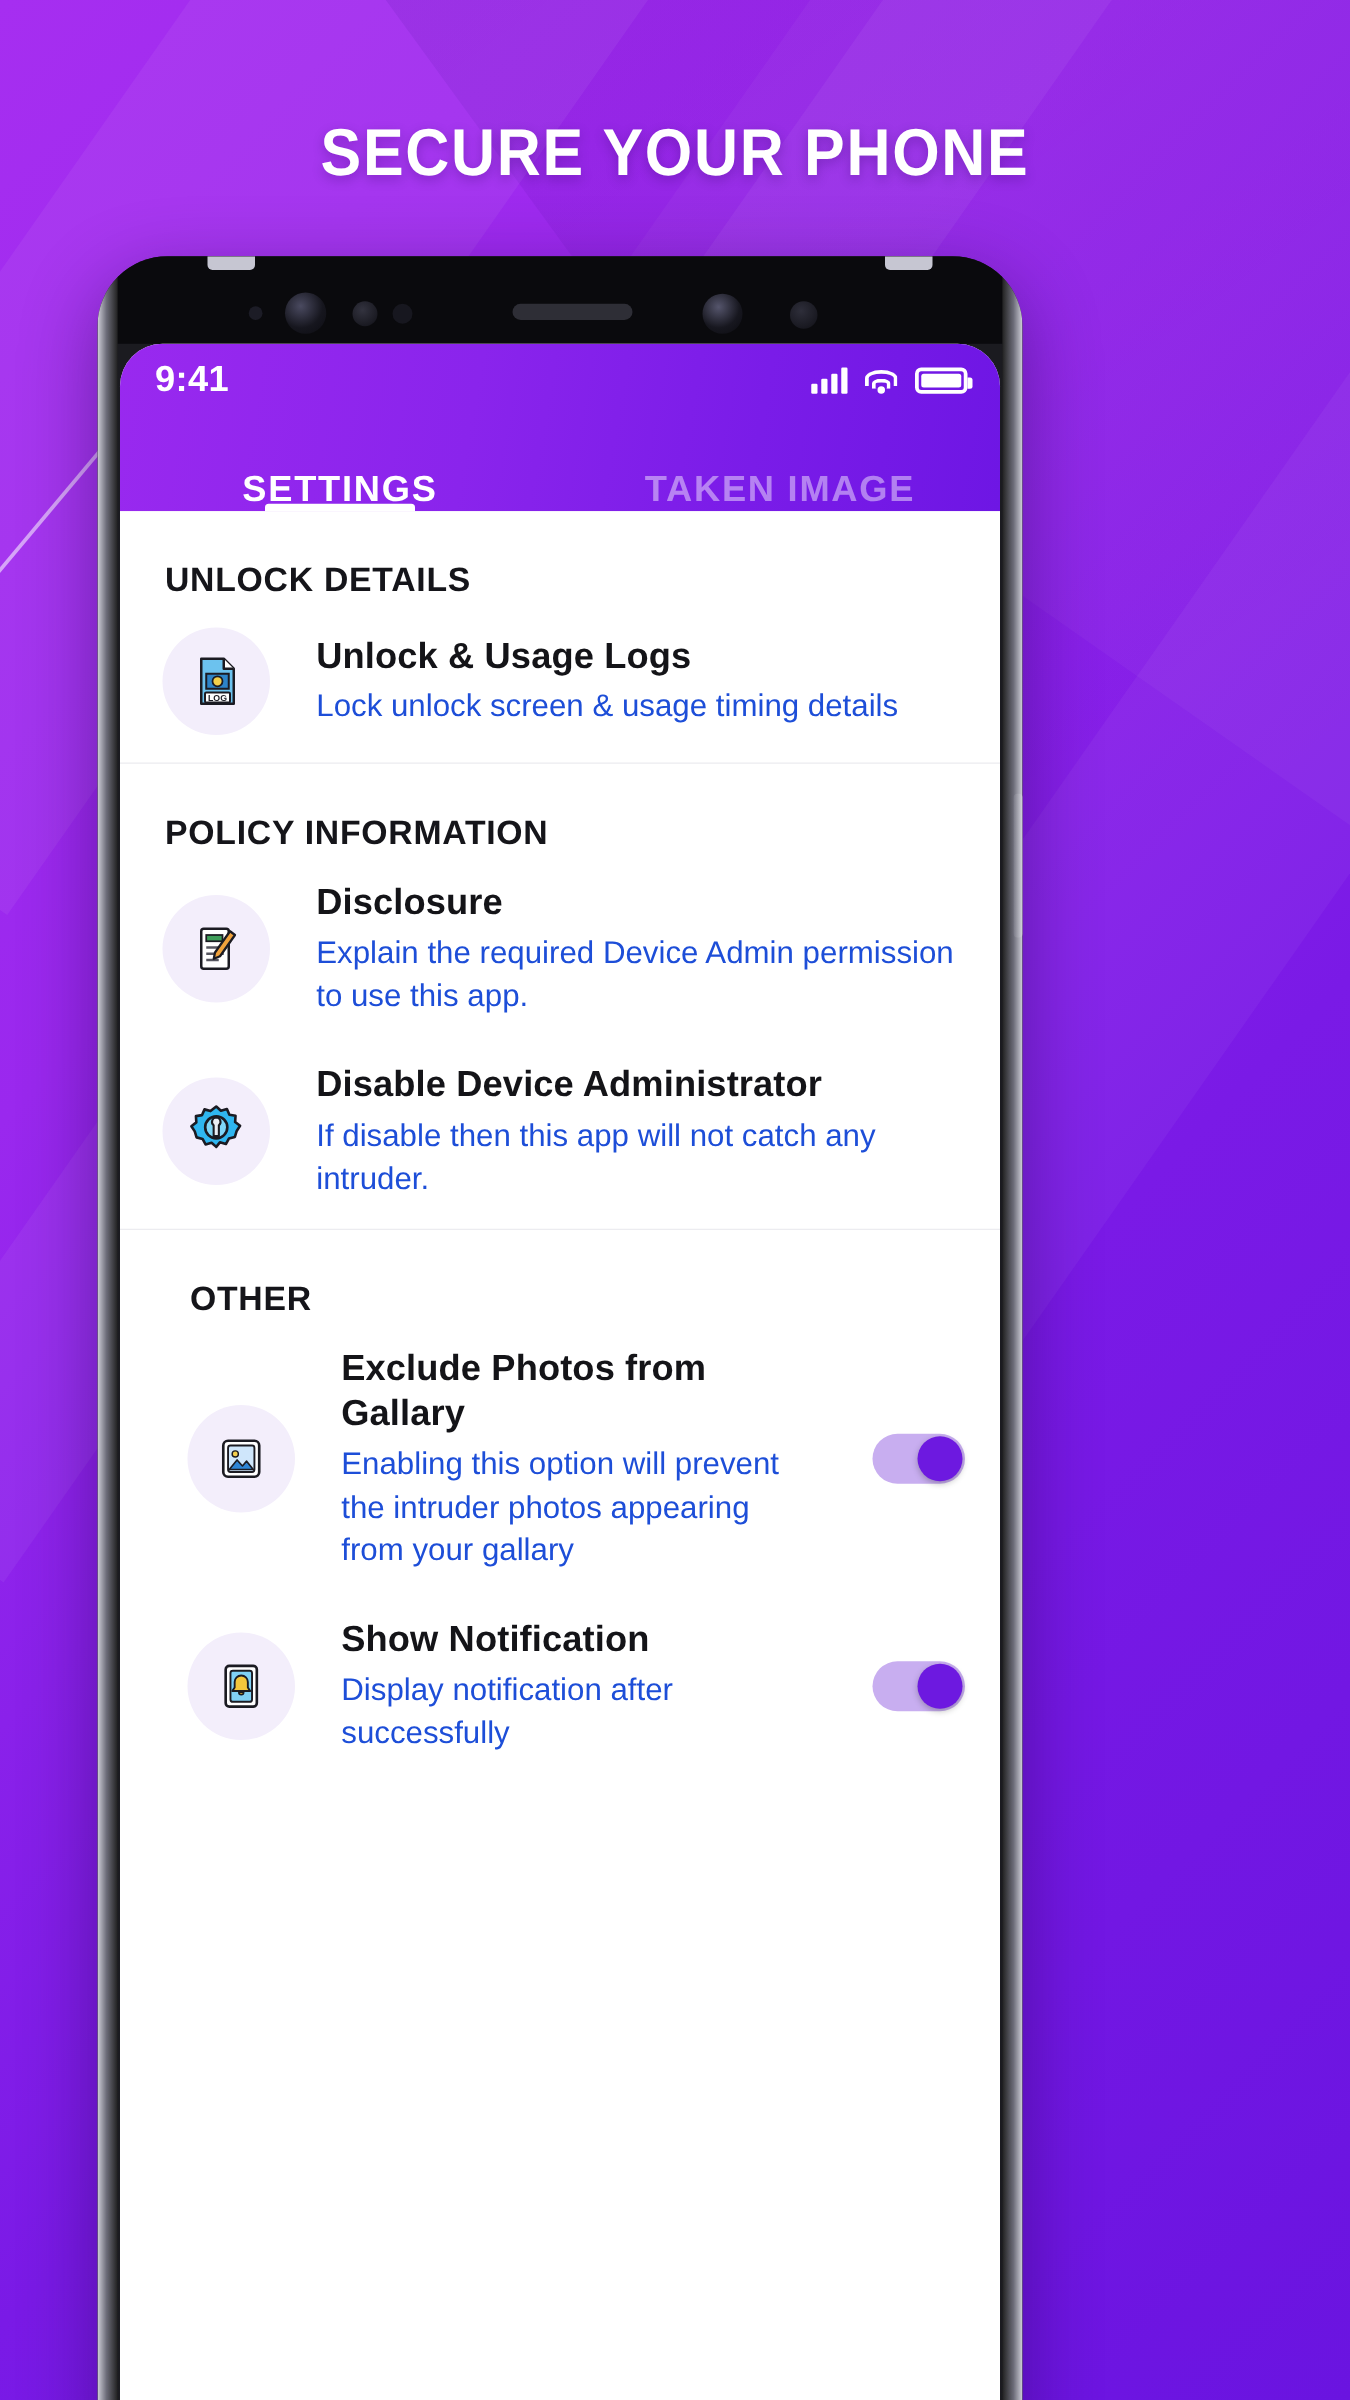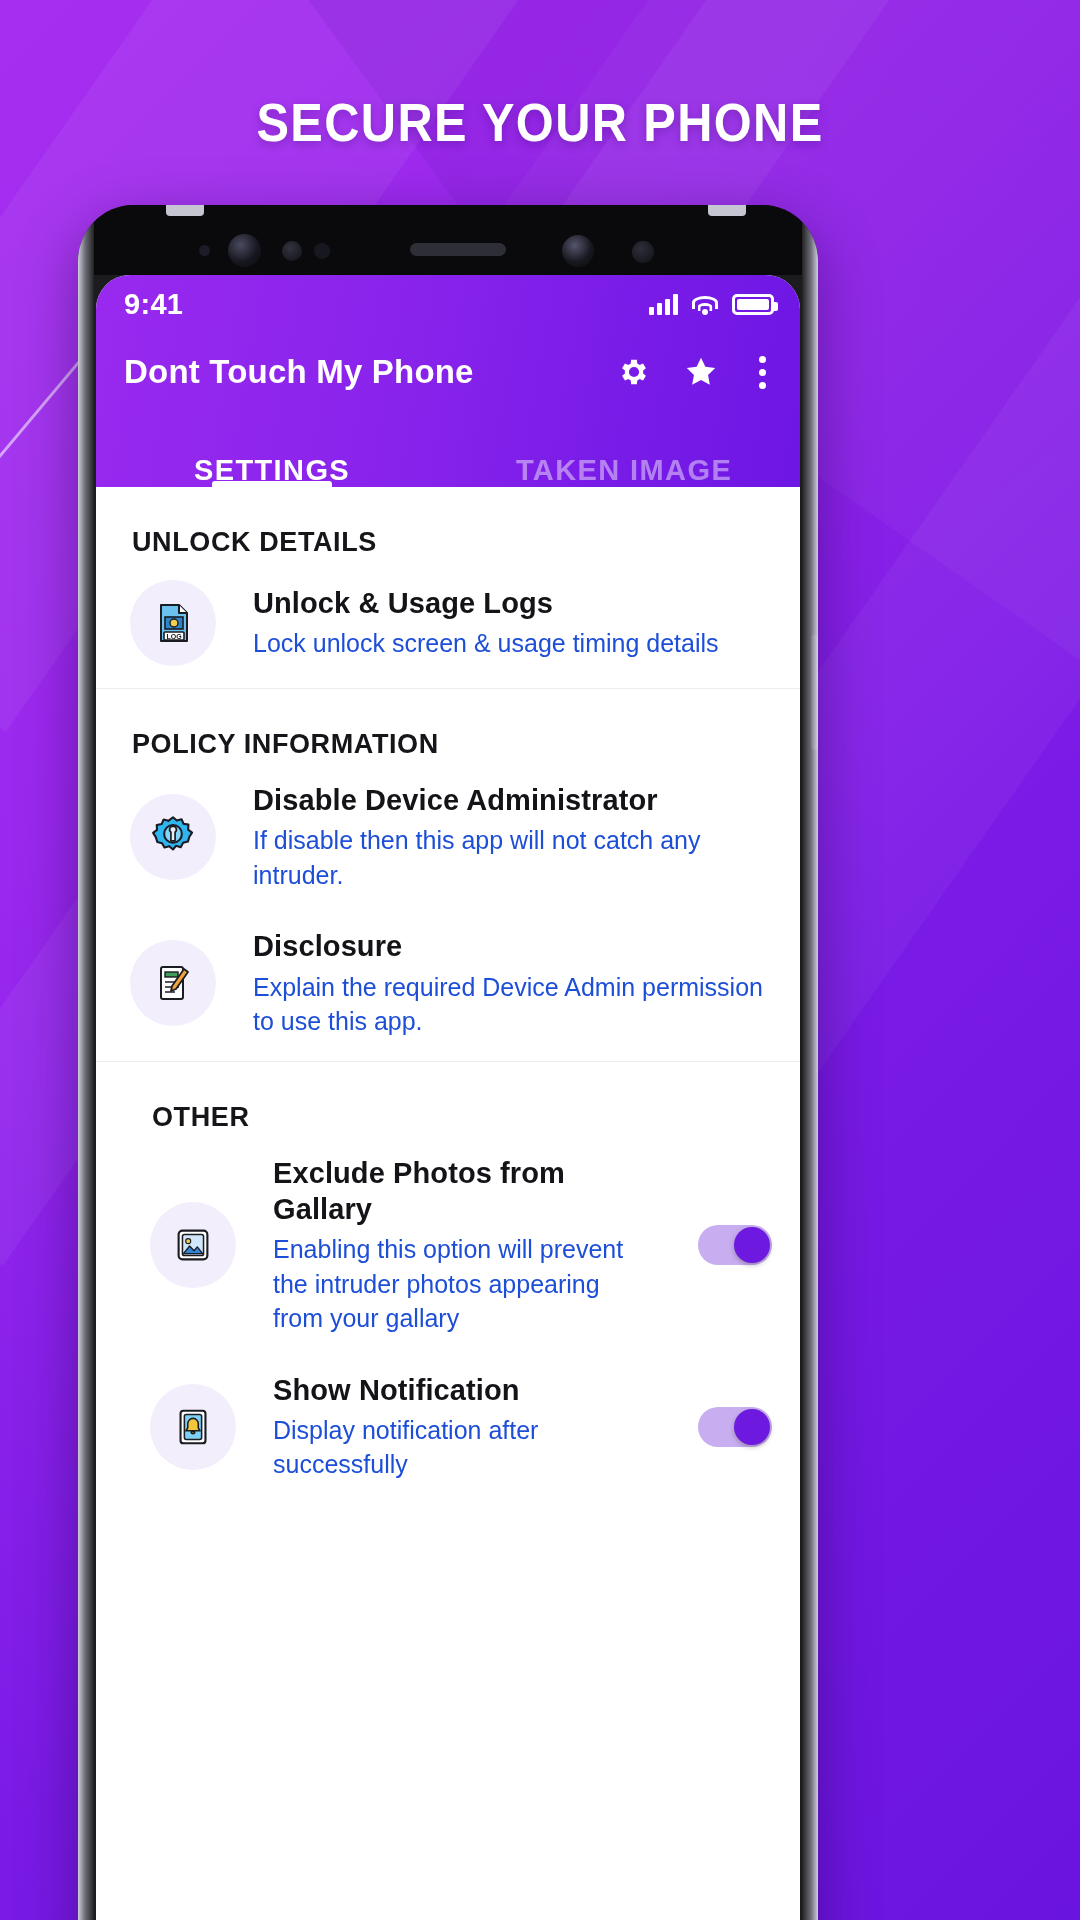--- a/index.html
+++ b/index.html
@@ -204,40 +204,20 @@
             <span class="w1"></span>
               <span class="w2"></span>
               <span class="w3"></span>
           </span>
           <span class="batt">
               <i></i>
             </span>
         </div>
       </div>
 
-      <div class="titlebar">
-        <div class="app-title">Dont Touch My Phone</div>
-        <div class="title-actions">
-          <span class="ic">
-            <svg width="34" height="34" viewBox="0 0 24 24" fill="#ffffff">
-              <path d="M19.4 13a7.6 7.6 0 0 0 0-2l2-1.6-2-3.4-2.4 1a7.5 7.5 0 0 0-1.7-1L15 3.4h-4l-.3 2.6a7.5 7.5 0 0 0-1.7 1l-2.4-1-2 3.4L6.6 11a7.6 7.6 0 0 0 0 2l-2 1.6 2 3.4 2.4-1c.5.4 1.1.7 1.7 1l.3 2.6h4l.3-2.6c.6-.3 1.2-.6 1.7-1l2.4 1 2-3.4-2-1.6zM13 15.6A3.6 3.6 0 1 1 16.6 12 3.6 3.6 0 0 1 13 15.6z" transform="translate(-1,0)"></path>
-            </svg>
-          </span>
-          <span class="ic">
-            <svg width="36" height="36" viewBox="0 0 24 24" fill="#ffffff">
-              <path d="M12 2.5l2.9 6 6.6.9-4.8 4.6 1.2 6.5L12 17.4l-5.9 3.1 1.2-6.5L2.5 9.4l6.6-.9z"></path>
-            </svg>
-          </span>
-          <span class="kebab">
-              <i></i>
-              <i></i>
-              <i></i>
-            </span>
-        </div>
-      </div>
 
       <div class="tabs">
         <div class="tab active">SETTINGS</div>
         <div class="tab">TAKEN IMAGE</div>
       </div>
     </div>
 
     <div class="content">
 
       <div class="section">
@@ -257,47 +237,47 @@
             <div class="row-title">Unlock &amp; Usage Logs</div>
             <div class="row-sub">Lock unlock screen &amp; usage timing details</div>
           </div>
         </div>
       </div>
 
       <div class="section">
         <div class="section-title">POLICY INFORMATION</div>
         <div class="row">
           <div class="row-icon">
-            <svg width="50" height="50" viewBox="0 0 48 48">
-              <path d="M24 5l3.6 3.2 4.6-1.3 1.9 4.4 4.7.8-.3 4.8 3.8 2.9-2.6 4-1.4 4.6-4.6 1.2-2.3 4.2-4.6-1.3L24 36l-3.6-3.2-4.6 1.3-2.3-4.2-4.6-1.2-1.4-4.6-2.6-4 3.8-2.9-.3-4.8 4.7-.8 1.9-4.4 4.6 1.3z" fill="#2fb6ef" stroke="#1b1b22" stroke-width="2" stroke-linejoin="round"></path>
-              <circle cx="24" cy="21" r="8.5" fill="#7fd6f7" stroke="#1b1b22" stroke-width="2"></circle>
-              <path d="M24 13.5a3.3 3.3 0 0 0-2 5.9v8.3h4v-8.3a3.3 3.3 0 0 0-2-5.9z" fill="#e9eef5" stroke="#1b1b22" stroke-width="1.6" stroke-linejoin="round"></path>
-            </svg>
-          </div>
-          <div class="row-text">
-            <div class="row-title">Disable Device Administrator</div>
-            <div class="row-sub">If disable then this app will not catch any intruder.</div>
-          </div>
-        </div>
-        <div class="row">
-          <div class="row-icon">
             <svg width="48" height="48" viewBox="0 0 48 48">
               <rect x="12" y="8" width="22" height="32" rx="2" fill="#ffffff" stroke="#1b1b22" stroke-width="2"></rect>
               <rect x="16" y="13" width="13" height="5" fill="#3f9e5a" stroke="#1b1b22" stroke-width="1.4"></rect>
               <rect x="16" y="22" width="14" height="2" fill="#55555f"></rect>
               <rect x="16" y="27" width="14" height="2" fill="#55555f"></rect>
               <rect x="16" y="32" width="10" height="2" fill="#55555f"></rect>
               <path d="M35 10l4 3-12 17-5 2 1-5z" fill="#f0a23c" stroke="#1b1b22" stroke-width="1.8" stroke-linejoin="round"></path>
             </svg>
           </div>
           <div class="row-text">
             <div class="row-title">Disclosure</div>
             <div class="row-sub">Explain the required Device Admin  permission to use this app.</div>
           </div>
         </div>
+        <div class="row">
+          <div class="row-icon">
+            <svg width="50" height="50" viewBox="0 0 48 48">
+              <path d="M24 5l3.6 3.2 4.6-1.3 1.9 4.4 4.7.8-.3 4.8 3.8 2.9-2.6 4-1.4 4.6-4.6 1.2-2.3 4.2-4.6-1.3L24 36l-3.6-3.2-4.6 1.3-2.3-4.2-4.6-1.2-1.4-4.6-2.6-4 3.8-2.9-.3-4.8 4.7-.8 1.9-4.4 4.6 1.3z" fill="#2fb6ef" stroke="#1b1b22" stroke-width="2" stroke-linejoin="round"></path>
+              <circle cx="24" cy="21" r="8.5" fill="#7fd6f7" stroke="#1b1b22" stroke-width="2"></circle>
+              <path d="M24 13.5a3.3 3.3 0 0 0-2 5.9v8.3h4v-8.3a3.3 3.3 0 0 0-2-5.9z" fill="#e9eef5" stroke="#1b1b22" stroke-width="1.6" stroke-linejoin="round"></path>
+            </svg>
+          </div>
+          <div class="row-text">
+            <div class="row-title">Disable Device Administrator</div>
+            <div class="row-sub">If disable then this app will not catch any intruder.</div>
+          </div>
+        </div>
       </div>
 
       <div class="section">
         <div class="section-title">OTHER</div>
         <div class="row">
           <div class="row-icon">
             <svg width="46" height="46" viewBox="0 0 48 48">
               <rect x="9" y="9" width="30" height="30" rx="4" fill="#ffffff" stroke="#1b1b22" stroke-width="2.2"></rect>
               <rect x="13" y="13" width="22" height="22" rx="2" fill="#cfe6fb" stroke="#1b1b22" stroke-width="1.6"></rect>
               <circle cx="19" cy="20" r="2.6" fill="#f4d04e" stroke="#1b1b22" stroke-width="1.2"></circle>

